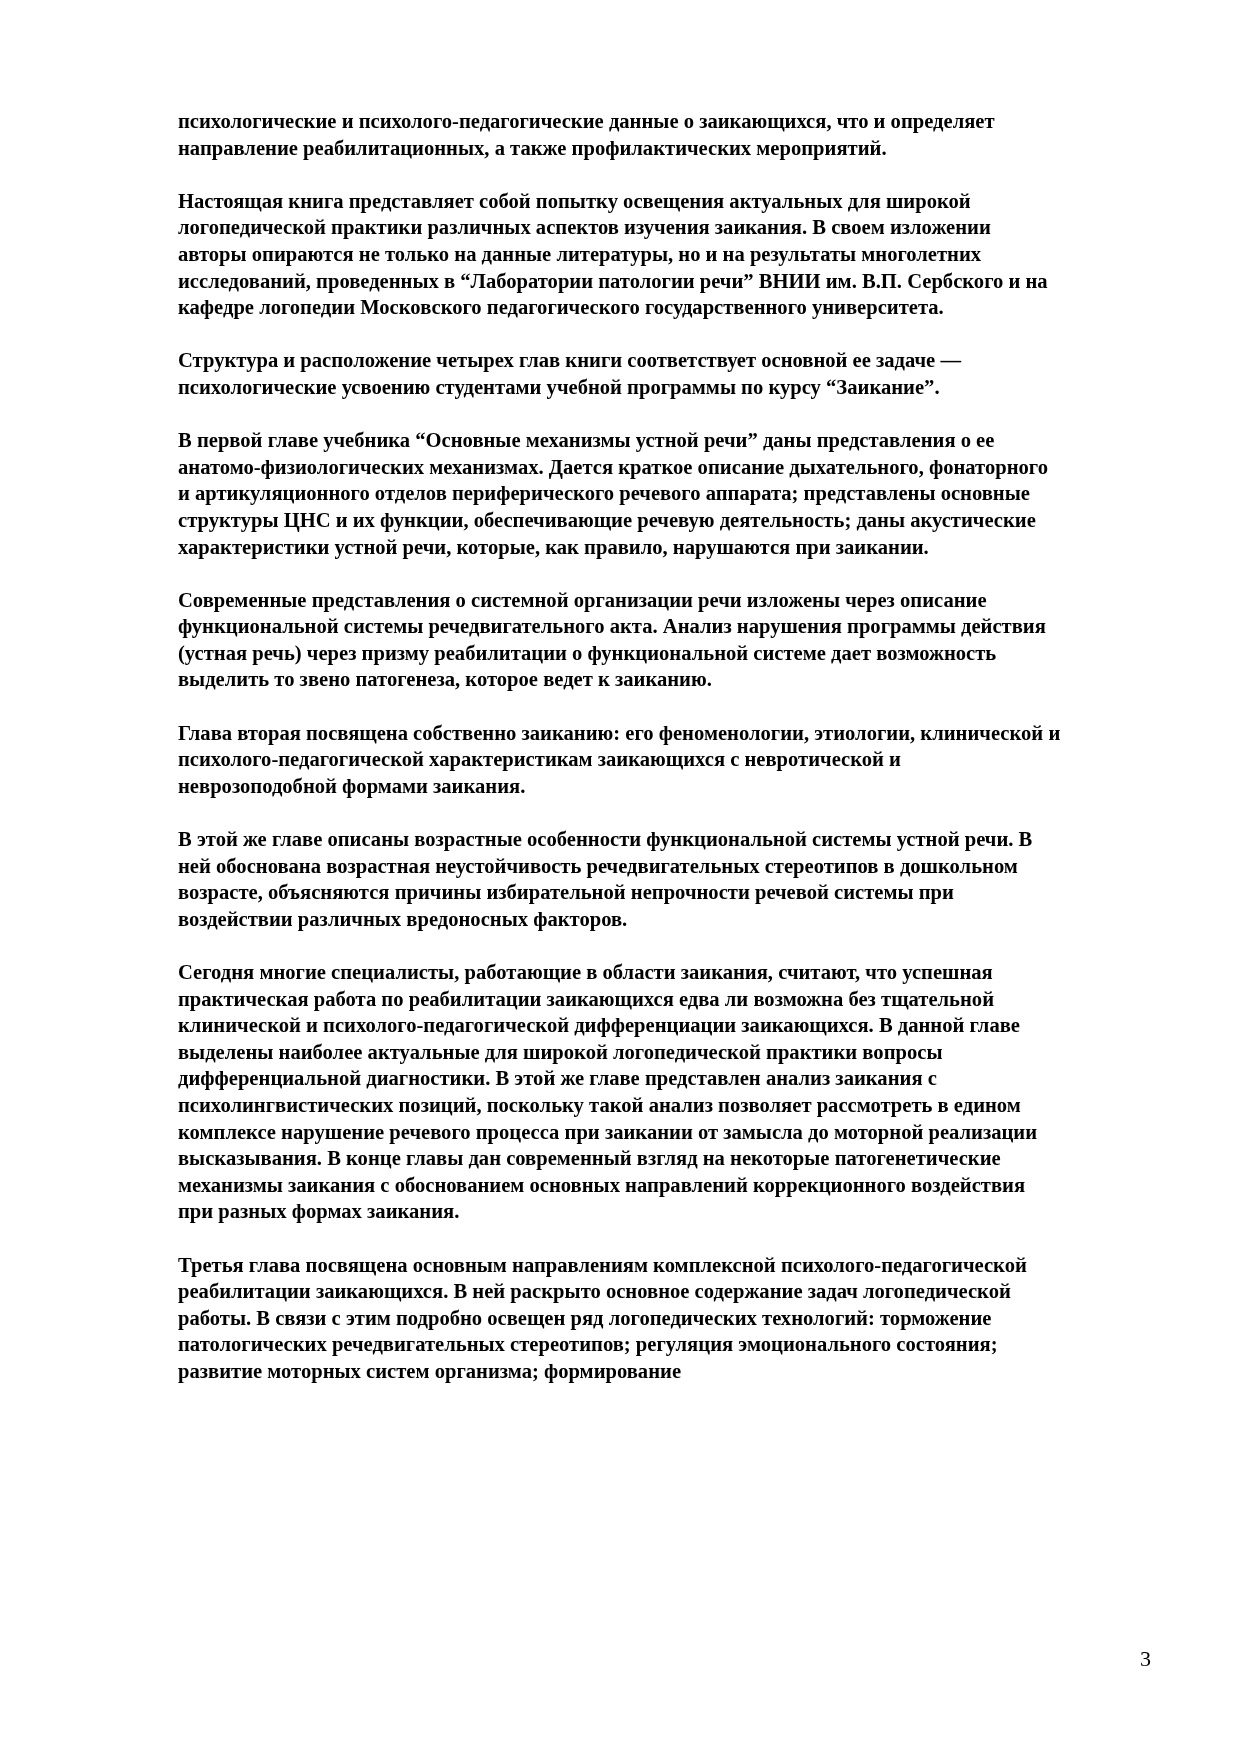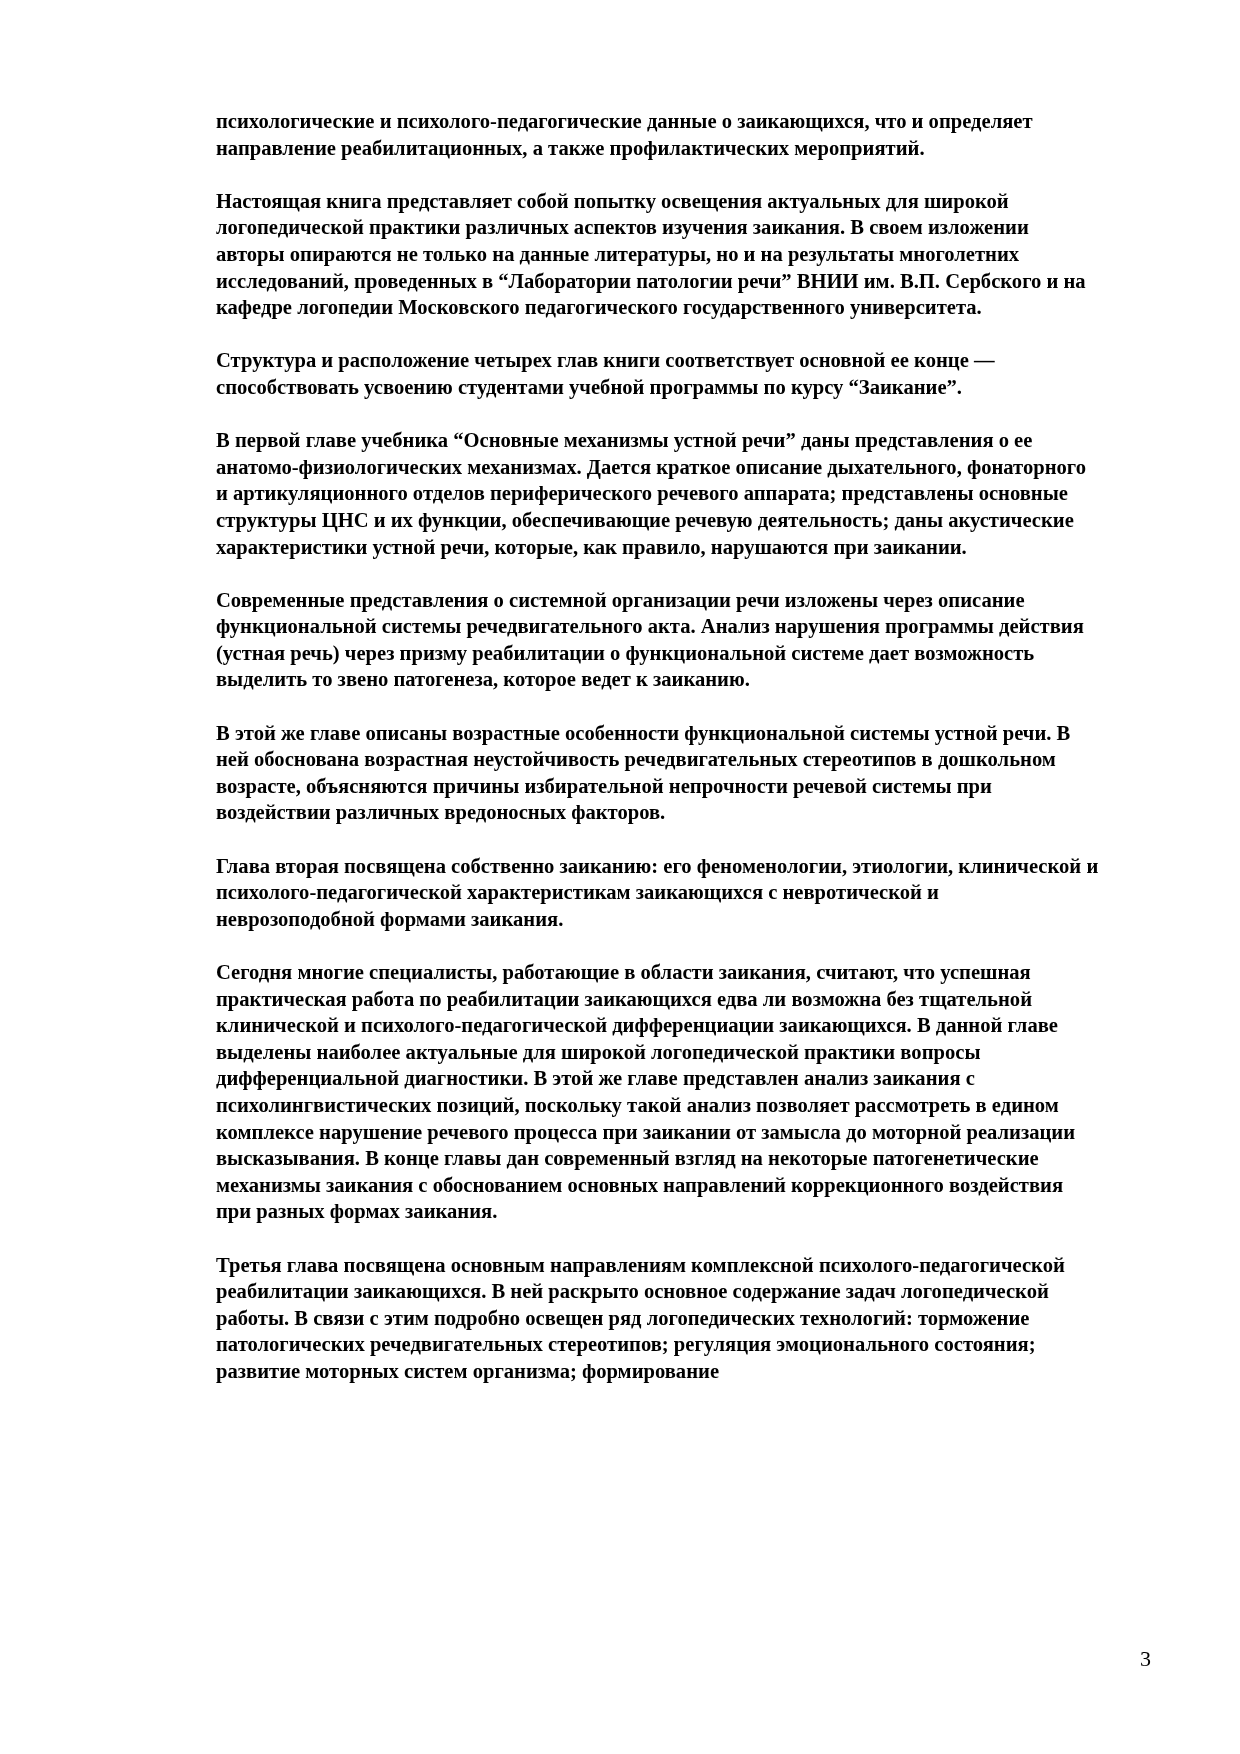--- a/index.html
+++ b/index.html
@@ -7,41 +7,40 @@
     .page {
       position: absolute;
       left: 178px;
       top: 108px;
       width: 885px;
       font-family: "Liberation Serif", "DejaVu Serif", serif;
       font-weight: bold;
       font-size: 20.6px;
       line-height: 26.6px;
       color: #000000;
-      margin-left: 38px;
     }
     .page p { margin: 0 0 26.6px 0; padding: 0; }
     .page-number {
       position: absolute;
       left: 1140px;
       top: 1646px;
       font-family: "Liberation Serif", "DejaVu Serif", serif;
       font-weight: normal;
       font-size: 22px;
       color: #000000;
     }
   </style>
 </head>
 <body>
 
 <div class="page">
   <p>психологические и психолого-педагогические данные о заикающихся, что и определяет направление реабилитационных, а также профилактических мероприятий.</p>
   <p>Настоящая книга представляет собой попытку освещения актуальных для широкой логопедической практики различных аспектов изучения заикания. В своем изложении авторы опираются не только на данные литературы, но и на результаты многолетних исследований, проведенных в “Лаборатории патологии речи” ВНИИ им. В.П. Сербского и на кафедре логопедии Московского педагогического государственного университета.</p>
-  <p>Структура и расположение четырех глав книги соответствует основной ее конце — способствовать усвоению студентами учебной программы по курсу “Заикание”.</p>
+  <p>Структура и расположение четырех глав книги соответствует основной ее задаче — психологические усвоению студентами учебной программы по курсу “Заикание”.</p>
   <p>В первой главе учебника “Основные механизмы устной речи” даны представления о ее анатомо-физиологических механизмах. Дается краткое описание дыхательного, фонаторного и артикуляционного отделов периферического речевого аппарата; представлены основные структуры ЦНС и их функции, обеспечивающие речевую деятельность; даны акустические характеристики устной речи, которые, как правило, нарушаются при заикании.</p>
   <p>Современные представления о системной организации речи изложены через описание функциональной системы речедвигательного акта. Анализ нарушения программы действия (устная речь) через призму реабилитации о функциональной системе дает возможность выделить то звено патогенеза, которое ведет к заиканию.</p>
+  <p>Глава вторая посвящена собственно заиканию: его феноменологии, этиологии, клинической и психолого-педагогической характеристикам заикающихся с невротической и неврозоподобной формами заикания.</p>
   <p>В этой же главе описаны возрастные особенности функциональной системы устной речи. В ней обоснована возрастная неустойчивость речедвигательных стереотипов в дошкольном возрасте, объясняются причины избирательной непрочности речевой системы при воздействии различных вредоносных факторов.</p>
-  <p>Глава вторая посвящена собственно заиканию: его феноменологии, этиологии, клинической и психолого-педагогической характеристикам заикающихся с невротической и неврозоподобной формами заикания.</p>
   <p>Сегодня многие специалисты, работающие в области заикания, считают, что успешная практическая работа по реабилитации заикающихся едва ли возможна без тщательной клинической и психолого-педагогической дифференциации заикающихся. В данной главе выделены наиболее актуальные для широкой логопедической практики вопросы дифференциальной диагностики. В этой же главе представлен анализ заикания с психолингвистических позиций, поскольку такой анализ позволяет рассмотреть в едином комплексе нарушение речевого процесса при заикании от замысла до моторной реализации высказывания. В конце главы дан современный взгляд на некоторые патогенетические механизмы заикания с обоснованием основных направлений коррекционного воздействия при разных формах заикания.</p>
   <p>Третья глава посвящена основным направлениям комплексной психолого-педагогической реабилитации заикающихся. В ней раскрыто основное содержание задач логопедической работы. В связи с этим подробно освещен ряд логопедических технологий: торможение патологических речедвигательных стереотипов; регуляция эмоционального состояния; развитие моторных систем организма; формирование</p>
 </div>
 
 <div class="page-number">3</div>
 
 </body></html>

